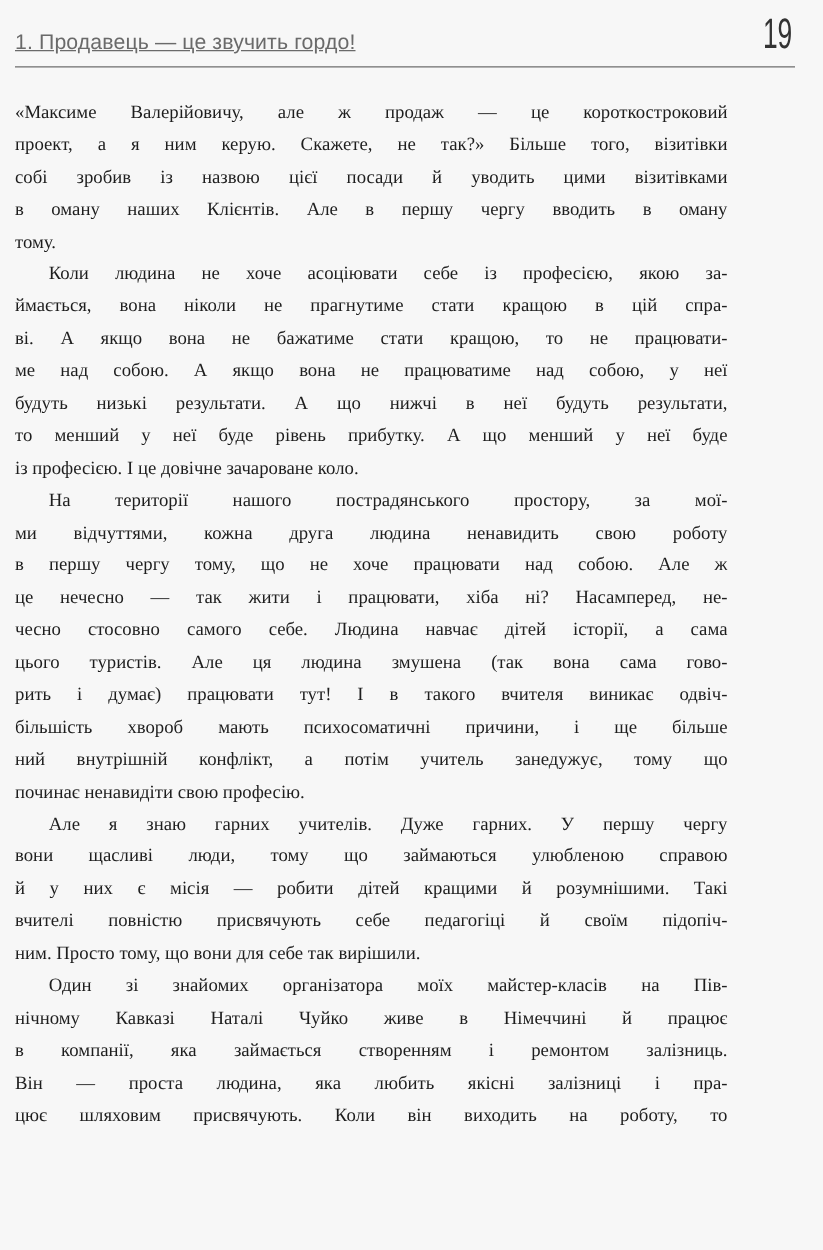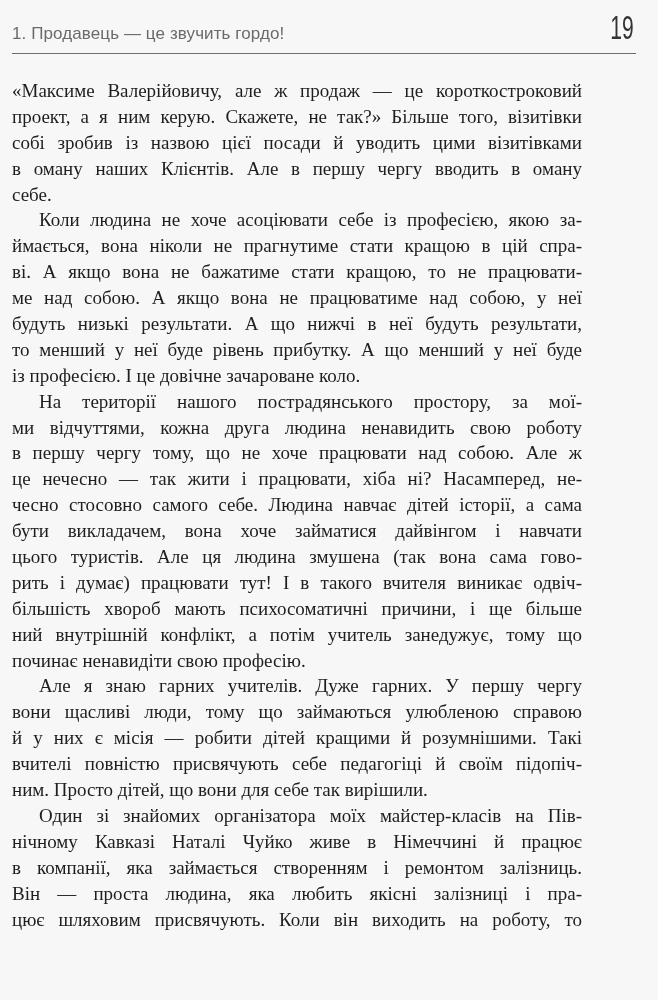--- a/index.html
+++ b/index.html
@@ -8,32 +8,32 @@
     background: #f7f7f7;
     color: #1e1e1e;
   }
   .header {
     position: absolute; left: 12px; top: 0; width: 624px; height: 53px;
     border-bottom: 1px solid #6e6e6e;
   }
   .running-title {
     position: absolute; left: 0; top: 24px;
     font-family: "Liberation Sans", sans-serif;
-    font-size: 17px; color: #6a6a6a; letter-spacing: 0.1px;
+    font-size: 17px; color: #6a6a6a; letter-spacing: 0.1px; text-decoration: underline;
   }
   .page-number {
     position: absolute; right: 2px; top: 8px;
     font-family: "Liberation Sans", sans-serif;
     font-size: 34px; color: #333; transform: scaleX(0.62); transform-origin: right top;
     font-weight: 300;
   }
   .body-text {
     position: absolute; left: 12px; top: 78px; width: 570px;
     font-family: "Liberation Serif", serif;
-    font-size: 19px;
+    font-size: 15px;
   }
   .line {
     height: 25.9px; line-height: 25.9px;
     white-space: nowrap;
     text-align: justify; text-align-last: justify;
     overflow: hidden;
   }
   .line.last { text-align-last: left; }
   .line.indent { padding-left: 27px; }
 </style>
@@ -44,50 +44,49 @@
   <span class="running-title">1. Продавець — це звучить гордо!</span>
   <span class="page-number">19</span>
 </div>
 
 <div class="body-text" id="body-text">
     <div>
       <div class="line">«Максиме Валерійовичу, але ж продаж — це короткостроковий</div>
       <div class="line">проект, а я ним керую. Скажете, не так?» Більше того, візитівки</div>
       <div class="line">собі зробив із назвою цієї посади й уводить цими візитівками</div>
       <div class="line">в оману наших Клієнтів. Але в першу чергу вводить в оману</div>
-      <div class="line last">себе.</div>
+      <div class="line last">тому.</div>
     </div>
     <div>
       <div class="line indent">Коли людина не хоче асоціювати себе із професією, якою за-</div>
       <div class="line">ймається, вона ніколи не прагнутиме стати кращою в цій спра-</div>
       <div class="line">ві. А якщо вона не бажатиме стати кращою, то не працювати-</div>
       <div class="line">ме над собою. А якщо вона не працюватиме над собою, у неї</div>
       <div class="line">будуть низькі результати. А що нижчі в неї будуть результати,</div>
       <div class="line">то менший у неї буде рівень прибутку. А що менший у неї буде</div>
       <div class="line last">із професією. І це довічне зачароване коло.</div>
     </div>
     <div>
       <div class="line indent">На території нашого пострадянського простору, за мої-</div>
       <div class="line">ми відчуттями, кожна друга людина ненавидить свою роботу</div>
       <div class="line">в першу чергу тому, що не хоче працювати над собою. Але ж</div>
       <div class="line">це нечесно — так жити і працювати, хіба ні? Насамперед, не-</div>
       <div class="line">чесно стосовно самого себе. Людина навчає дітей історії, а сама</div>
-      <div class="line">бути викладачем, вона хоче займатися дайвінгом і навчати</div>
       <div class="line">цього туристів. Але ця людина змушена (так вона сама гово-</div>
       <div class="line">рить і думає) працювати тут! І в такого вчителя виникає одвіч-</div>
       <div class="line">більшість хвороб мають психосоматичні причини, і ще більше</div>
       <div class="line">ний внутрішній конфлікт, а потім учитель занедужує, тому що</div>
       <div class="line last">починає ненавидіти свою професію.</div>
     </div>
     <div>
       <div class="line indent">Але я знаю гарних учителів. Дуже гарних. У першу чергу</div>
       <div class="line">вони щасливі люди, тому що займаються улюбленою справою</div>
       <div class="line">й у них є місія — робити дітей кращими й розумнішими. Такі</div>
       <div class="line">вчителі повністю присвячують себе педагогіці й своїм підопіч-</div>
-      <div class="line last">ним. Просто дітей, що вони для себе так вирішили.</div>
+      <div class="line last">ним. Просто тому, що вони для себе так вирішили.</div>
     </div>
     <div>
       <div class="line indent">Один зі знайомих організатора моїх майстер-класів на Пів-</div>
       <div class="line">нічному Кавказі Наталі Чуйко живе в Німеччині й працює</div>
       <div class="line">в компанії, яка займається створенням і ремонтом залізниць.</div>
       <div class="line">Він — проста людина, яка любить якісні залізниці і пра-</div>
       <div class="line">цює шляховим присвячують. Коли він виходить на роботу, то</div>
     </div>
   </div>
 

